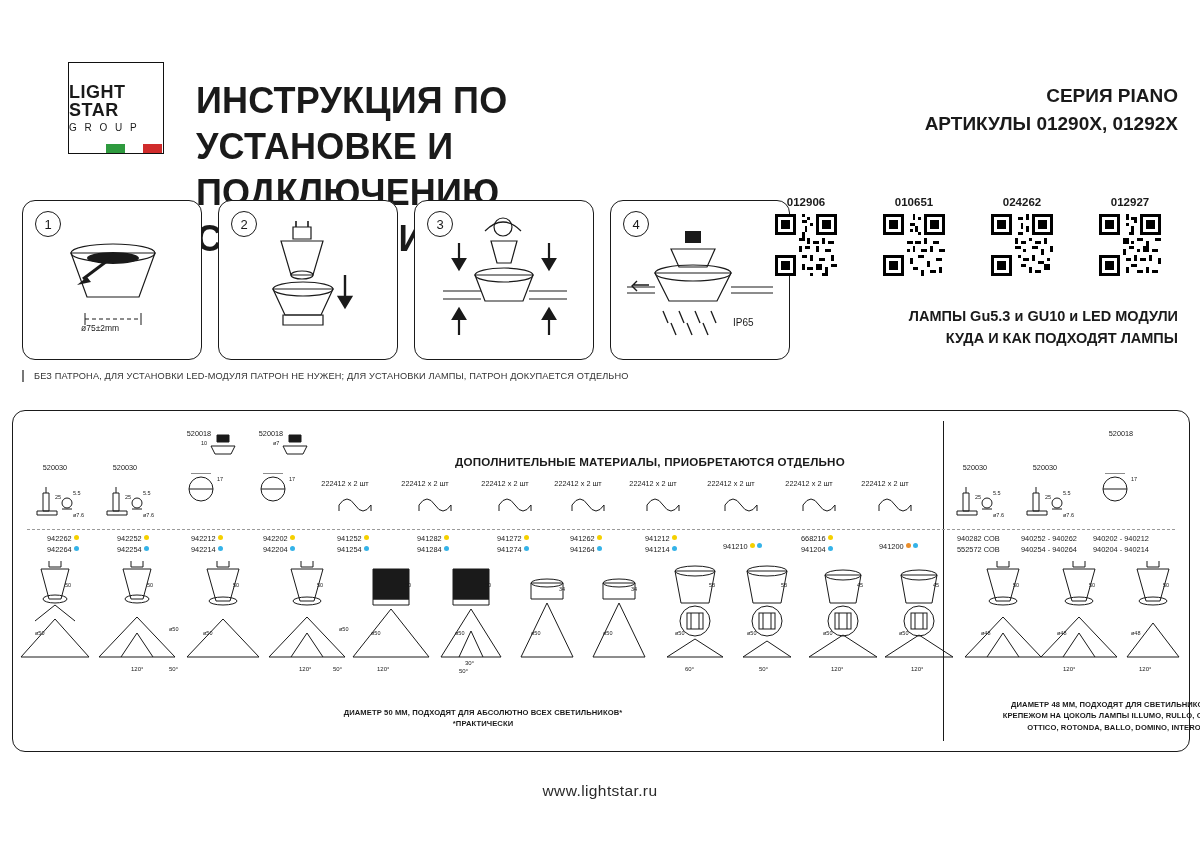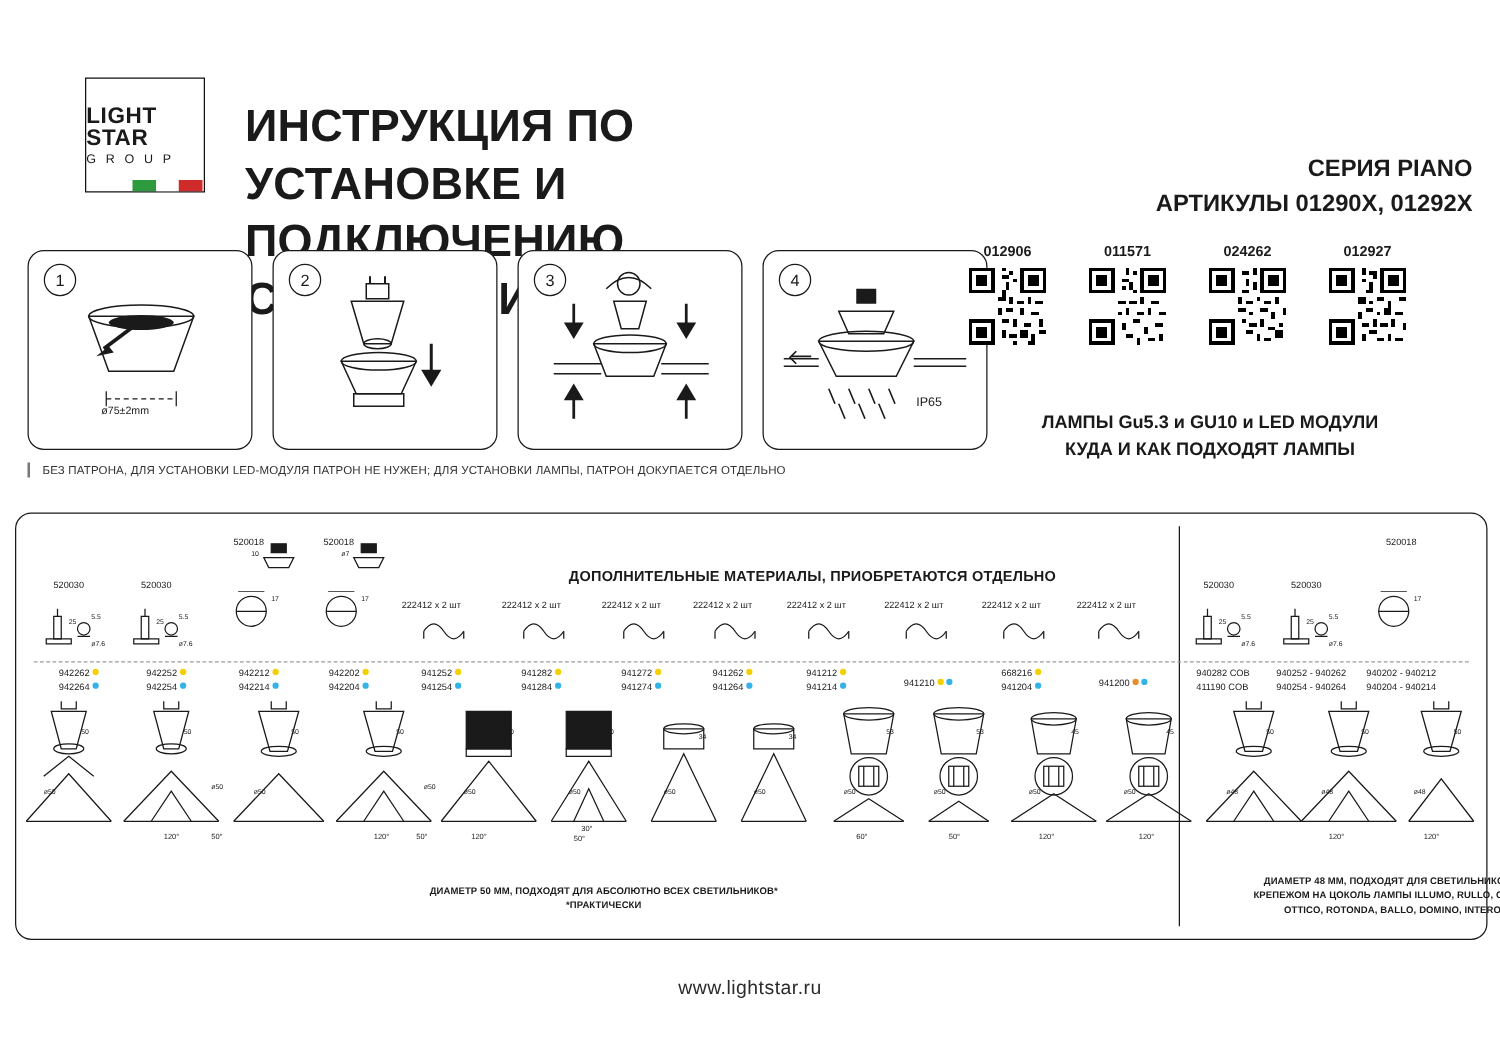--- a/index.html
+++ b/index.html
@@ -25,21 +25,21 @@
   .logo-flag{position:absolute;left:106px;top:144px;width:56px;height:9px;display:flex;}
   .logo-flag i{flex:1;display:block;height:100%;}
 
   .title{
     position:absolute;left:196px;top:78px;width:520px;
     font-size:36px;font-weight:bold;line-height:1.28;letter-spacing:.2px;
   }
 
   .series{
     position:absolute;right:22px;top:82px;width:420px;text-align:right;
-    font-size:19px;font-weight:bold;line-height:1.45;margin-top:40px;
+    font-size:19px;font-weight:bold;line-height:1.45;
   }
 
   
   .steps{position:absolute;left:22px;top:200px;width:760px;height:160px;}
   .card{
     position:absolute;top:0;width:178px;height:158px;
     border:1.2px solid #1a1a1a;border-radius:13px;background:#fff;
   }
   .card.c1{left:0;} .card.c2{left:196px;} .card.c3{left:392px;} .card.c4{left:588px;}
   .badge{
@@ -50,26 +50,26 @@
   .card .cap{position:absolute;font-size:8.5px;color:#1a1a1a;}
 
   .note{
     position:absolute;left:22px;top:370px;width:760px;
     font-size:9.2px;letter-spacing:.15px;color:#333;
     padding-left:10px;border-left:2px solid #777;line-height:1.35;
   }
 
   
   .qr-wrap{position:absolute;right:22px;top:196px;width:420px;}
-  .qr-row{display:flex;}
+  .qr-row{display:flex;justify-content:space-between;}
   .qr-item{width:96px;text-align:center;}
   .qr-code{width:62px;height:62px;margin:6px auto 0;}
   .qr-label{font-size:11.5px;font-weight:bold;}
   .lamp-text{
-    position:absolute;right:22px;top:328px;width:420px;text-align:center;
+    position:absolute;right:22px;top:306px;width:420px;text-align:right;
     font-size:14.5px;font-weight:bold;line-height:1.5;
   }
 
   
   .panel{
     position:absolute;left:12px;top:410px;width:1176px;height:340px;
     border:1.2px solid #1a1a1a;border-radius:13px;background:#fff;
   }
   .divider-v{position:absolute;left:930px;top:10px;height:320px;border-left:1.2px solid #1a1a1a;}
   .dashed{position:absolute;left:14px;top:118px;width:1148px;border-top:1px dashed #9a9a9a;}
@@ -235,21 +235,21 @@
               <rect x="11" y="18" width="2" height="1"></rect>
             <rect x="14" y="17" width="2" height="2"></rect>
               <rect x="17" y="18" width="1" height="2"></rect>
               <rect x="19" y="17" width="2" height="1"></rect>
             <rect x="12" y="20" width="1" height="1"></rect>
               <rect x="16" y="20" width="2" height="1"></rect>
           </g>
         </svg>
       </div>
       <div class="qr-item">
-        <div class="qr-label">011571</div>
+        <div class="qr-label">010651</div>
         <svg class="qr-code" viewBox="0 0 21 21" shape-rendering="crispEdges">
           <rect width="21" height="21" fill="#fff"></rect>
           <g fill="#000">
             <rect x="0" y="0" width="7" height="7"></rect>
               <rect x="1" y="1" width="5" height="5" fill="#fff"></rect>
               <rect x="2" y="2" width="3" height="3"></rect>
             <rect x="14" y="0" width="7" height="7"></rect>
               <rect x="15" y="1" width="5" height="5" fill="#fff"></rect>
               <rect x="16" y="2" width="3" height="3"></rect>
             <rect x="0" y="14" width="7" height="7"></rect>
@@ -541,21 +541,21 @@
       </div>
       <div class="code-cell" style="left:788px">
         <div><span>668216</span><span class="dot" style="background:#f5d000"></span></div>
         <div><span>941204</span><span class="dot" style="background:#35b3e8"></span></div>
       </div>
       <div class="code-cell" style="left:866px;top:8px">
         <div><span>941200</span><span class="dot" style="background:#e98d2b"></span><span class="dot" style="background:#35b3e8"></span></div>
       </div>
       <div class="code-cell" style="left:944px">
         <div>940282 COB</div>
-        <div>411190 COB</div>
+        <div>552572 COB</div>
       </div>
       <div class="code-cell" style="left:1008px">
         <div>940252 - 940262</div>
         <div>940254 - 940264</div>
       </div>
       <div class="code-cell" style="left:1080px">
         <div>940202 - 940212</div>
         <div>940204 - 940214</div>
       </div>
     </div>

